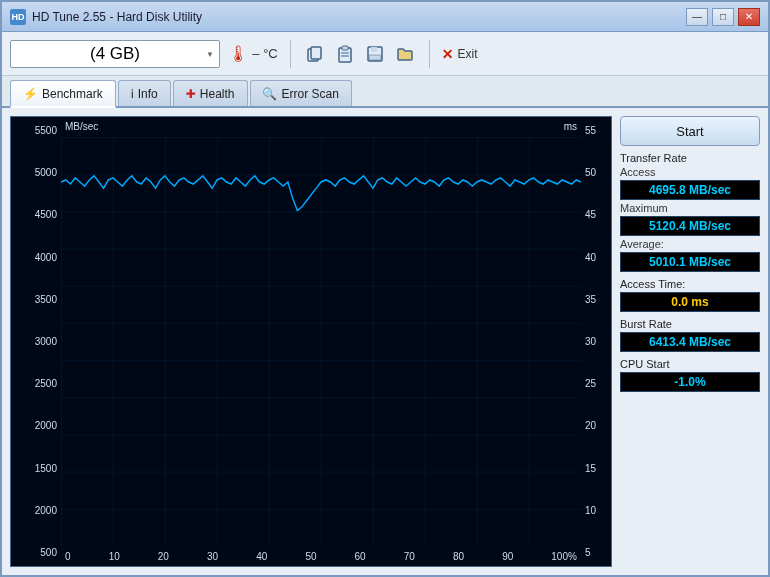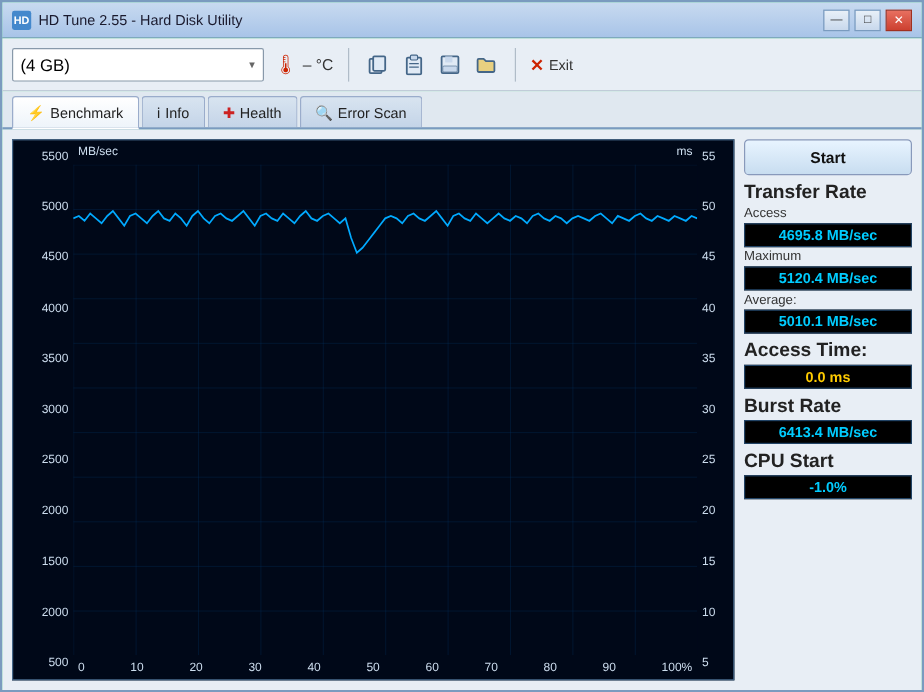--- a/index.html
+++ b/index.html
@@ -77,24 +77,25 @@
       gap: 8px;
       border-bottom: 1px solid #c0ccd8;
       flex-shrink: 0;
     }
     .drive-select {
       width: 210px;
       height: 28px;
       border: 1px solid #8899aa;
       background: white;
       padding: 0 6px;
-      font-size: 14px;
+      font-size: 17px;
       appearance: none;
       cursor: pointer;
       border-radius: 2px;
+      text-align: center;
     }
     .select-wrapper {
       position: relative;
     }
     .select-wrapper::after {
       content: '▼';
       position: absolute;
       right: 6px;
       top: 50%;
       transform: translateY(-50%);
@@ -263,32 +264,32 @@
       flex-shrink: 0;
     }
     .start-btn {
       width: 100%;
       height: 30px;
       background: linear-gradient(to bottom, #e8f4ff, #c8ddf0);
       border: 1px solid #8899bb;
       border-radius: 4px;
       cursor: pointer;
       font-size: 13px;
-      font-weight: bold;
+      font-weight: normal;
       color: #111;
     }
     .stat-group {
       display: flex;
       flex-direction: column;
       gap: 2px;
     }
     .stat-label {
-      font-size: 16px;
+      font-size: 11px;
       color: #222;
-      font-weight: bold;
+      font-weight: normal;
     }
     .stat-sublabel {
       font-size: 11px;
       color: #333;
     }
     .stat-value {
       background: black;
       color: #00ccff;
       font-size: 12px;
       font-weight: bold;

